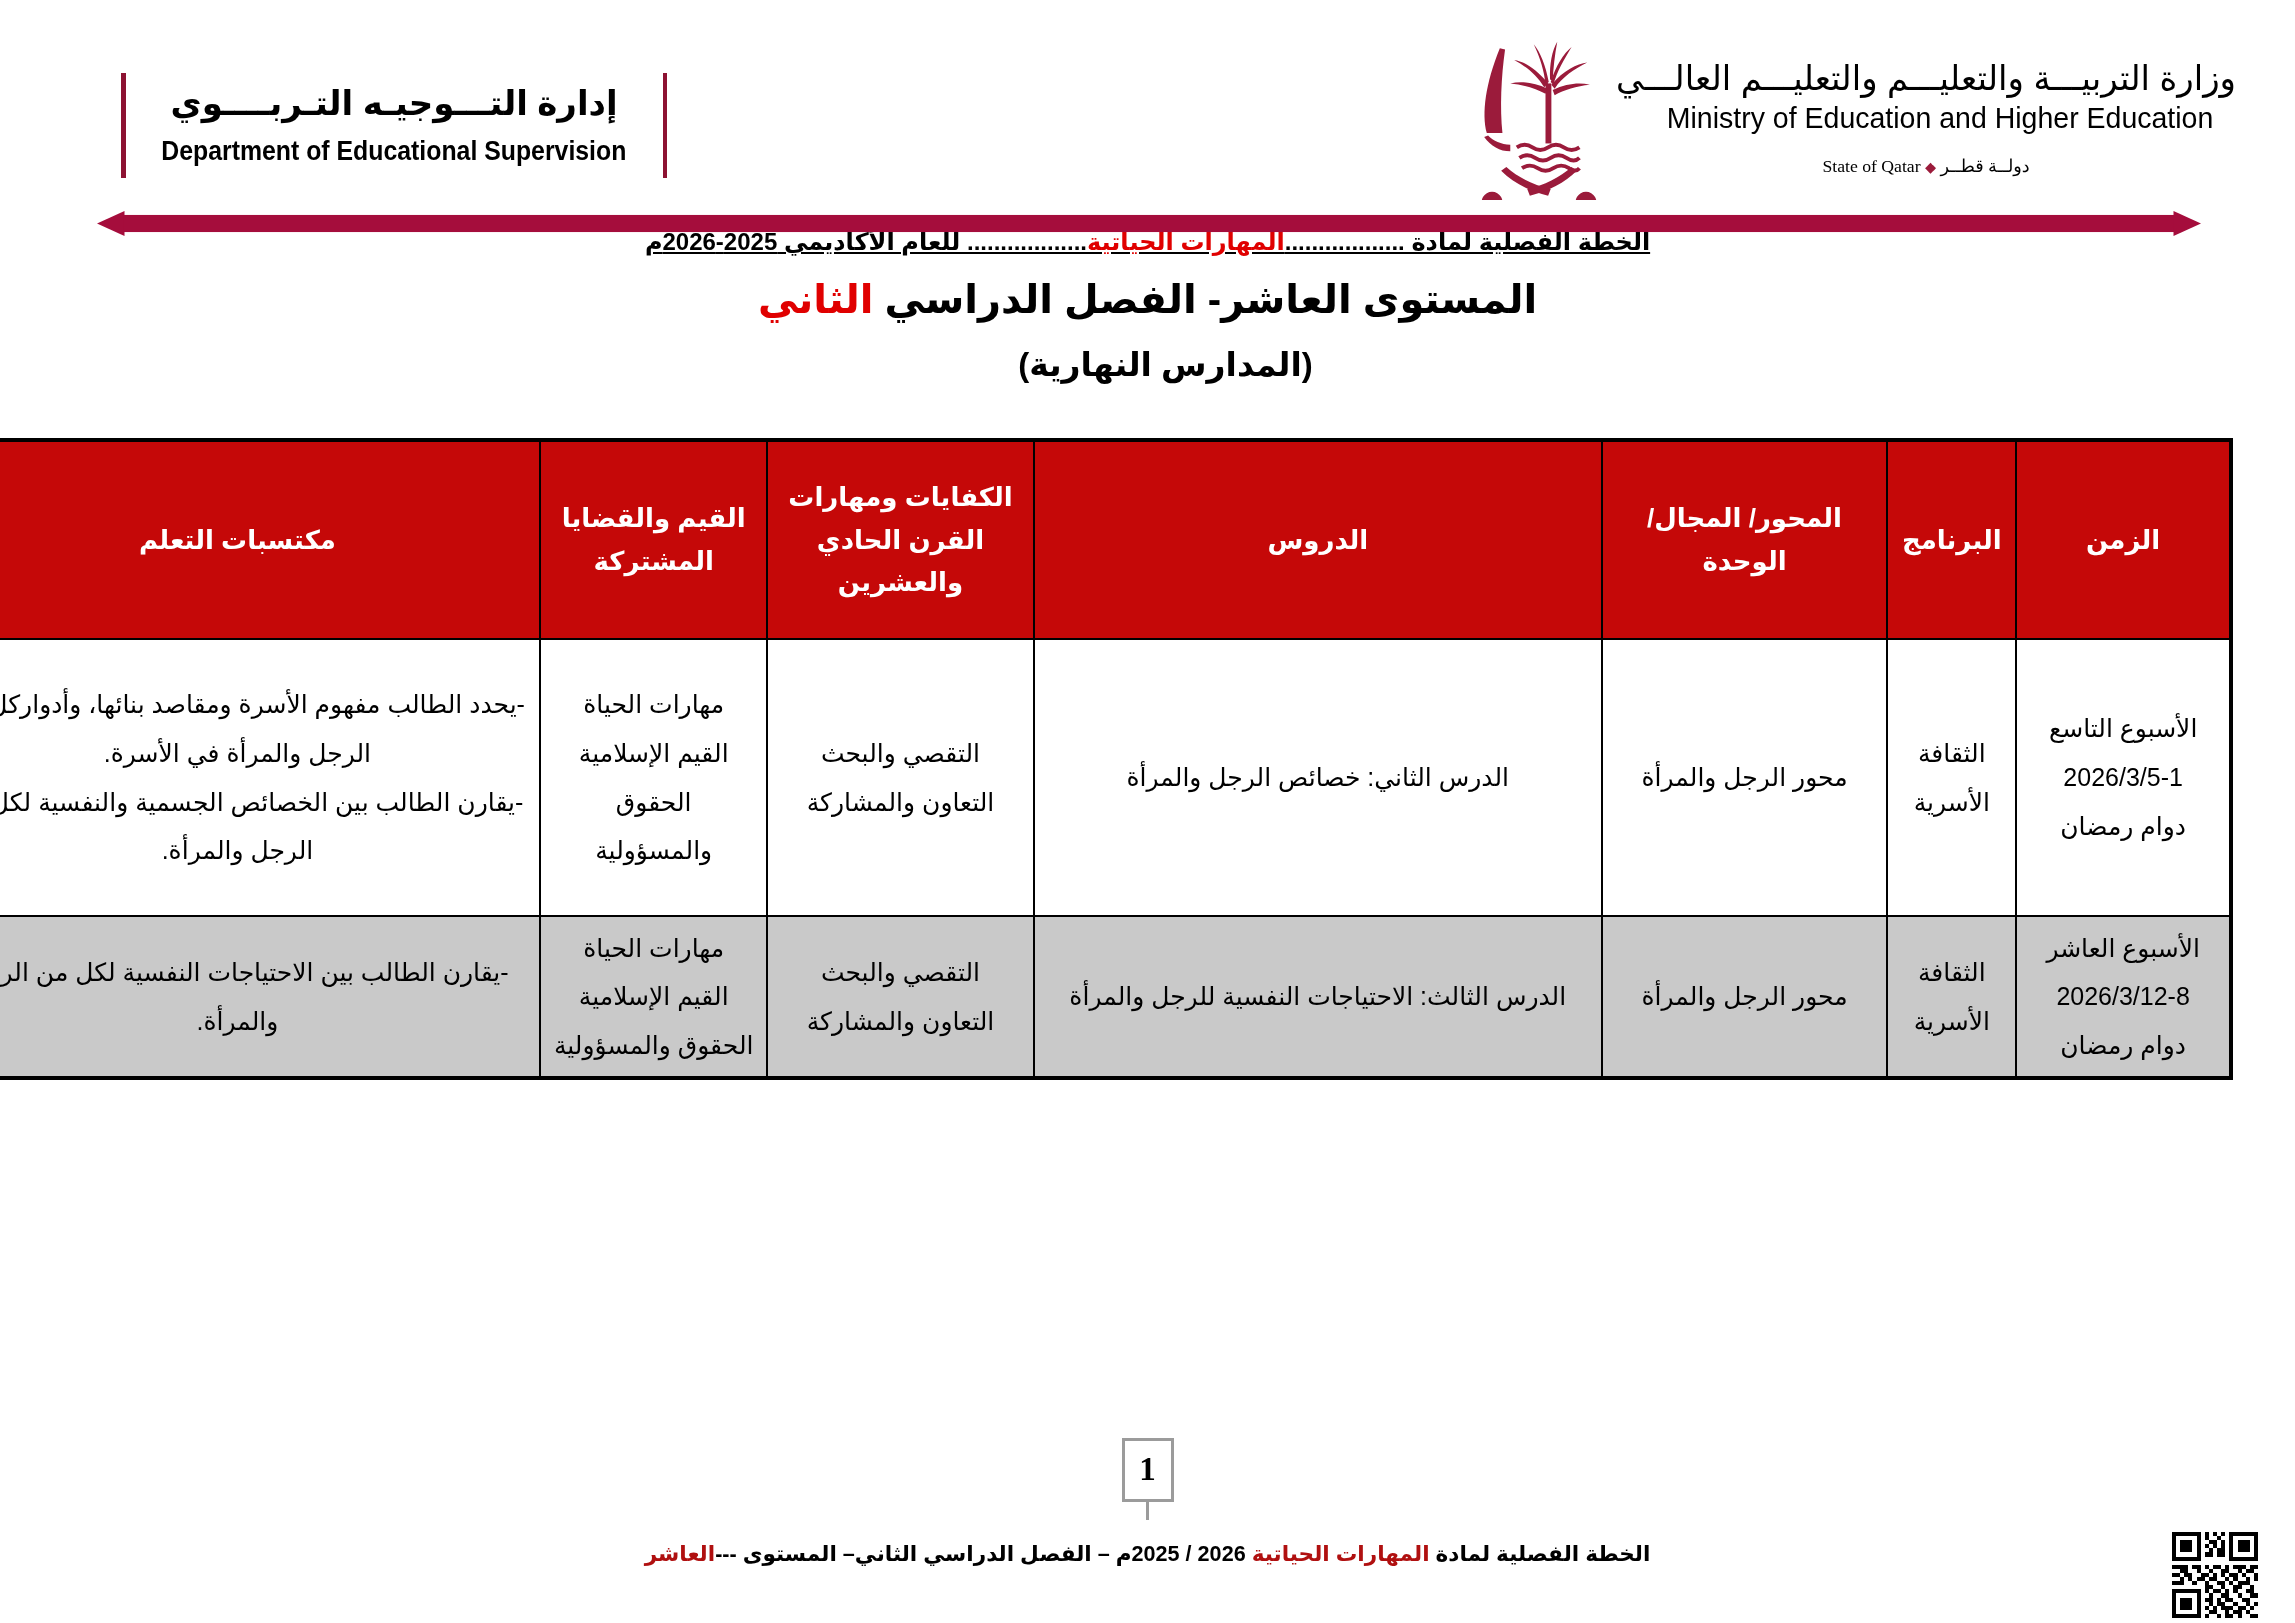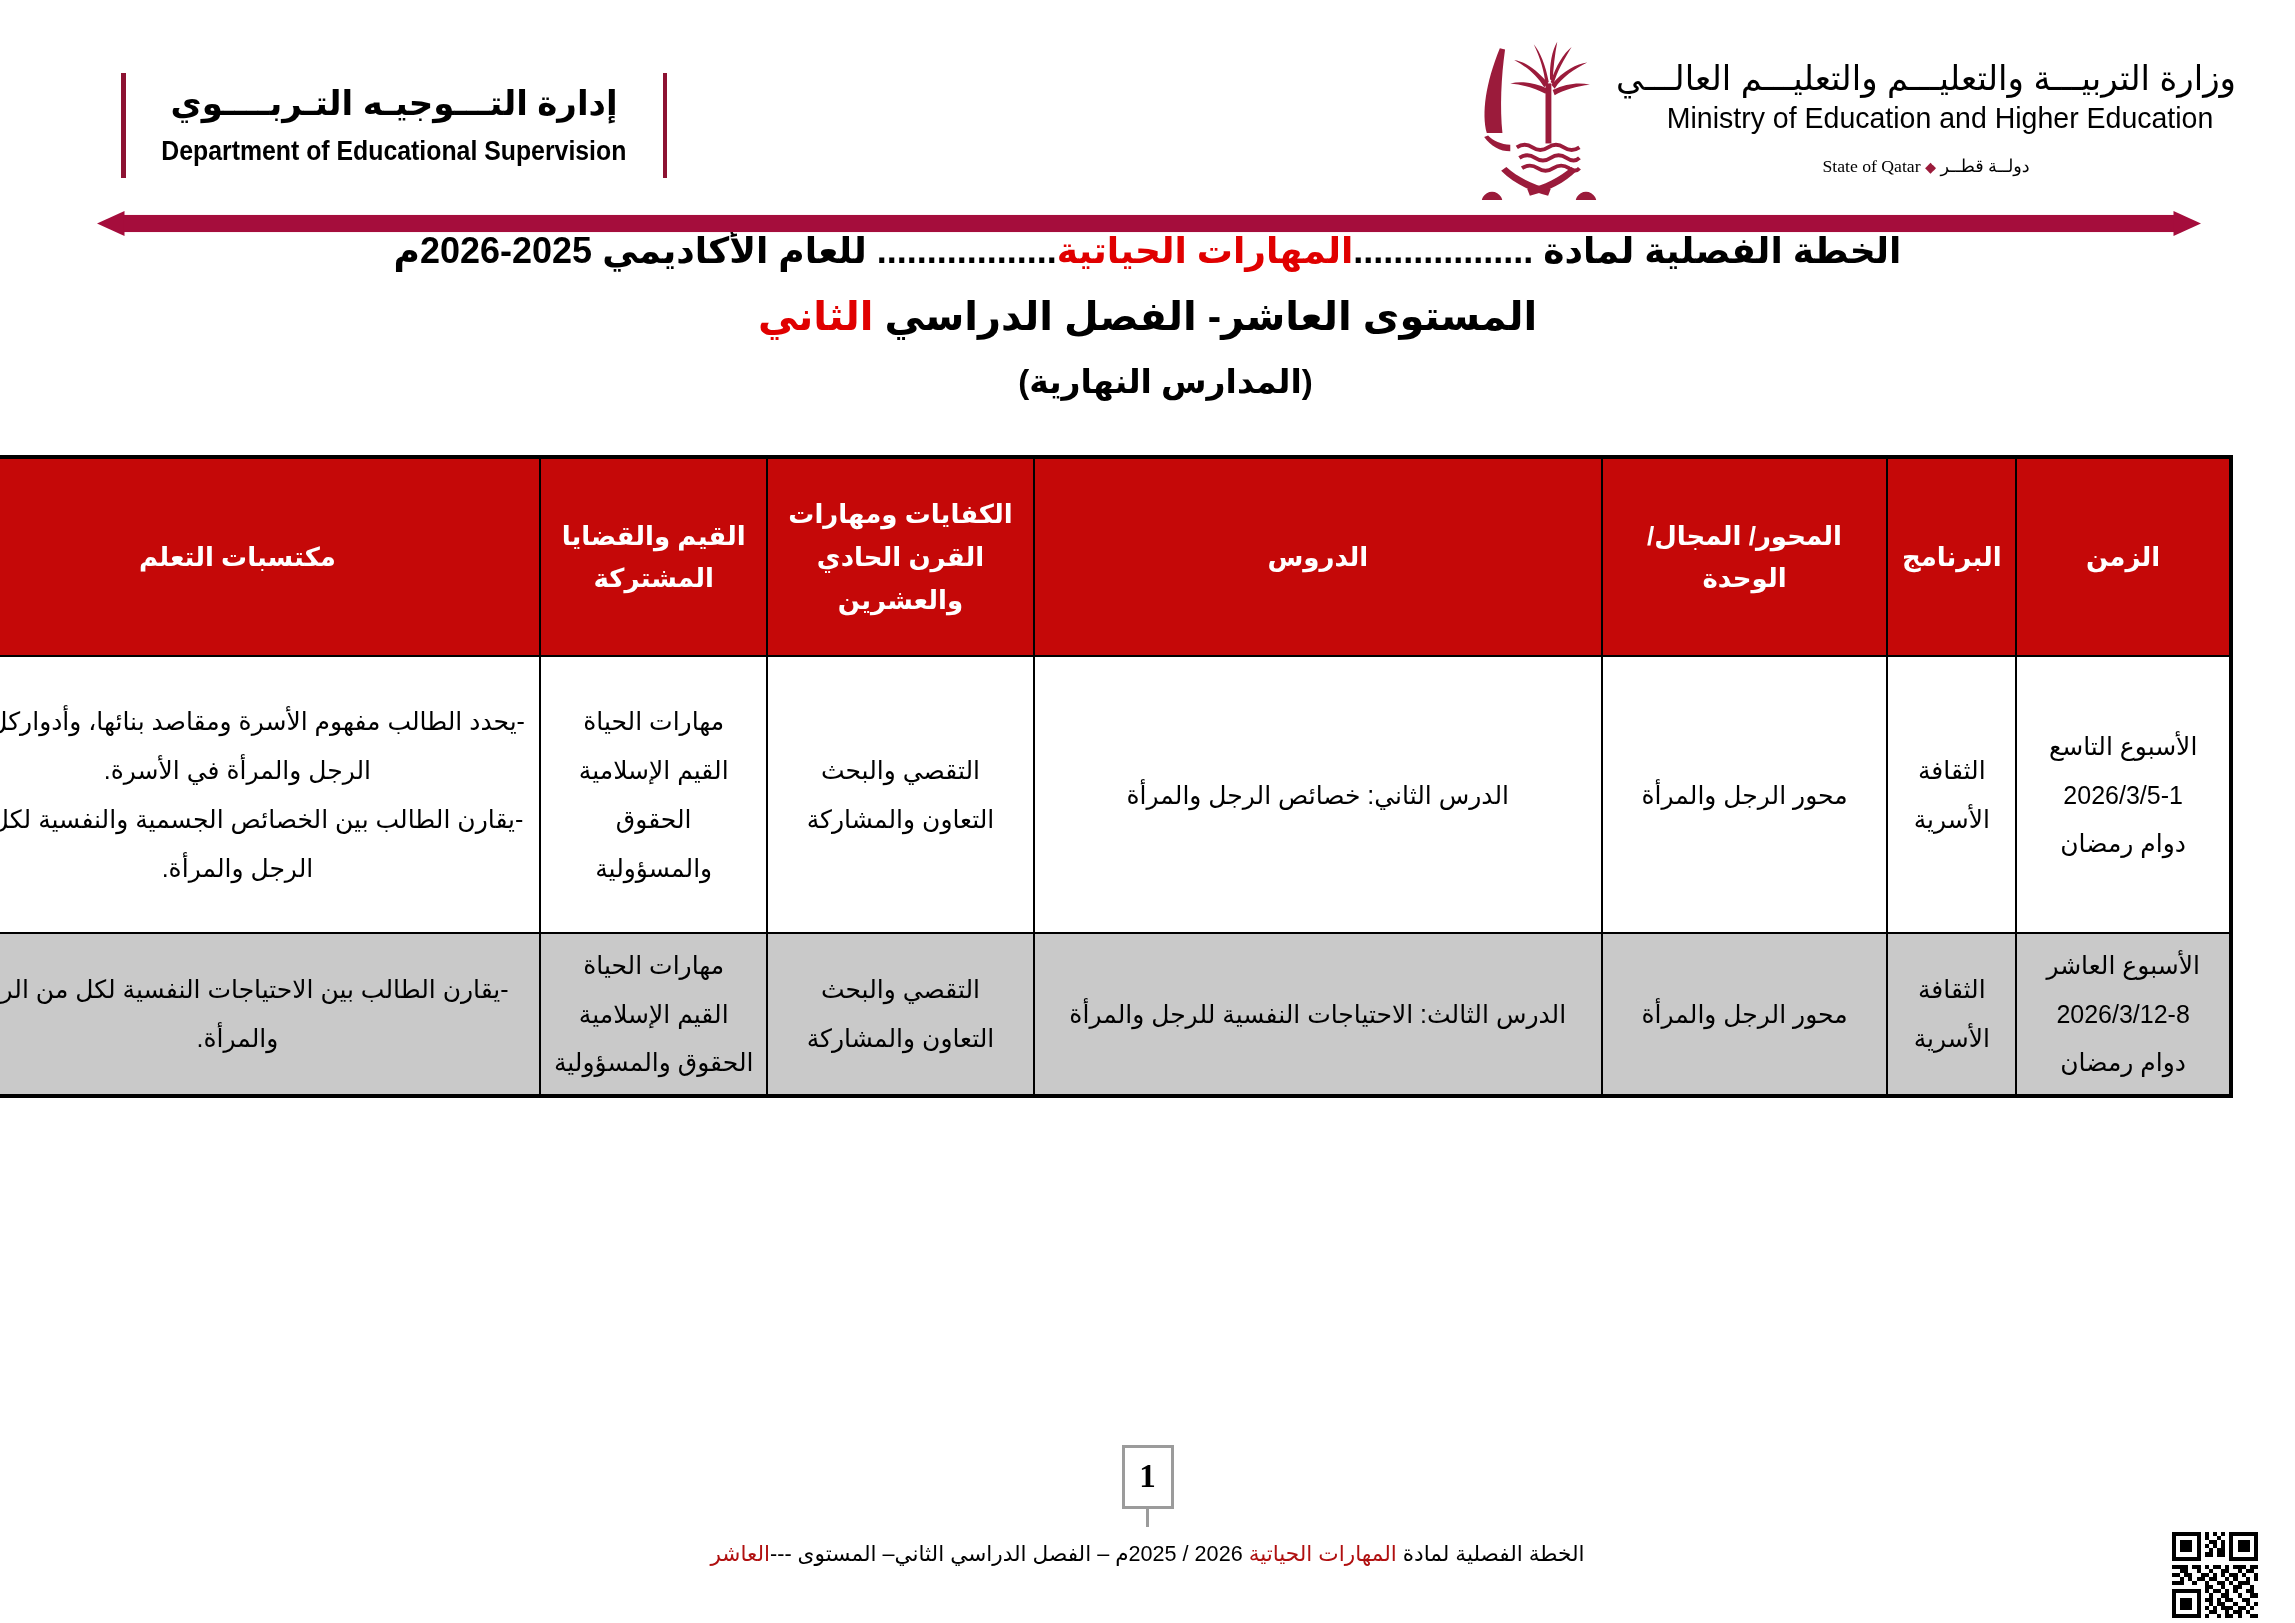--- a/index.html
+++ b/index.html
@@ -120,25 +120,26 @@
   }
 
   
   .title-block {
     text-align: center;
     margin-top: 29px;
     direction: rtl;
   }
   .title-line-1 {
     font-family: "Liberation Sans", "DejaVu Sans", sans-serif;
-    font-size: 36px;
+    font-size: 24px;
     font-weight: bold;
     color: #000;
     line-height: 1.45;
     white-space: nowrap;
+    text-decoration: underline;
   }
   .title-line-1 .red { color: #e00000; }
   .title-line-2 {
     font-family: "Liberation Sans", "DejaVu Sans", sans-serif;
     font-size: 40px;
     font-weight: bold;
     color: #000;
     line-height: 1.55;
     margin-top: 7.9px;
   }
@@ -228,24 +229,24 @@
     background: #fff;
     box-sizing: border-box;
   }
   .page-num-stem {
     width: 3.3px;
     height: 18.3px;
     background: #9b9b9b;
     margin: 0 auto;
   }
   .footer-line {
-    margin-top: 14px;
+    margin-top: 21px;
     font-family: "Liberation Sans", "DejaVu Sans", sans-serif;
     font-size: 21.6px;
-    font-weight: normal;
+    font-weight: bold;
     color: #000;
     white-space: nowrap;
   }
   .footer-line .red { color: #b01010; }
 
   .qr {
     position: absolute;
     right: 37px;
     bottom: 5.2px;
     width: 86px;

